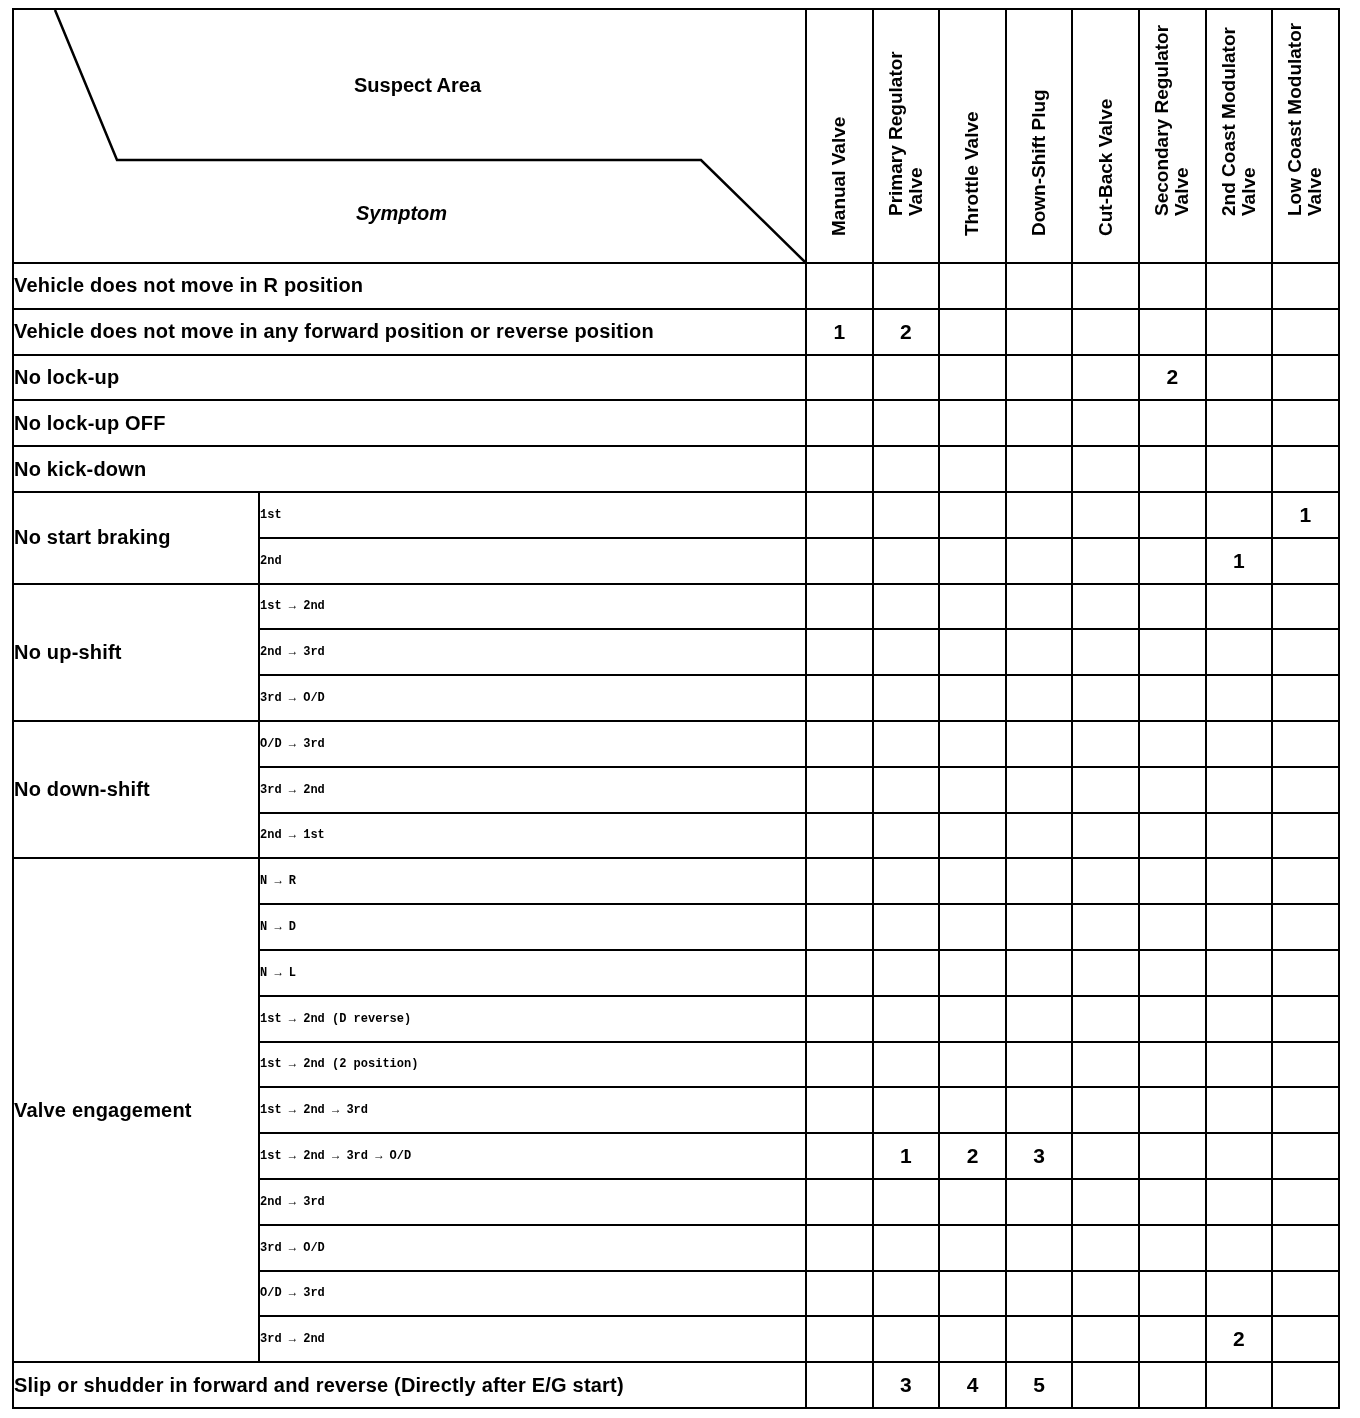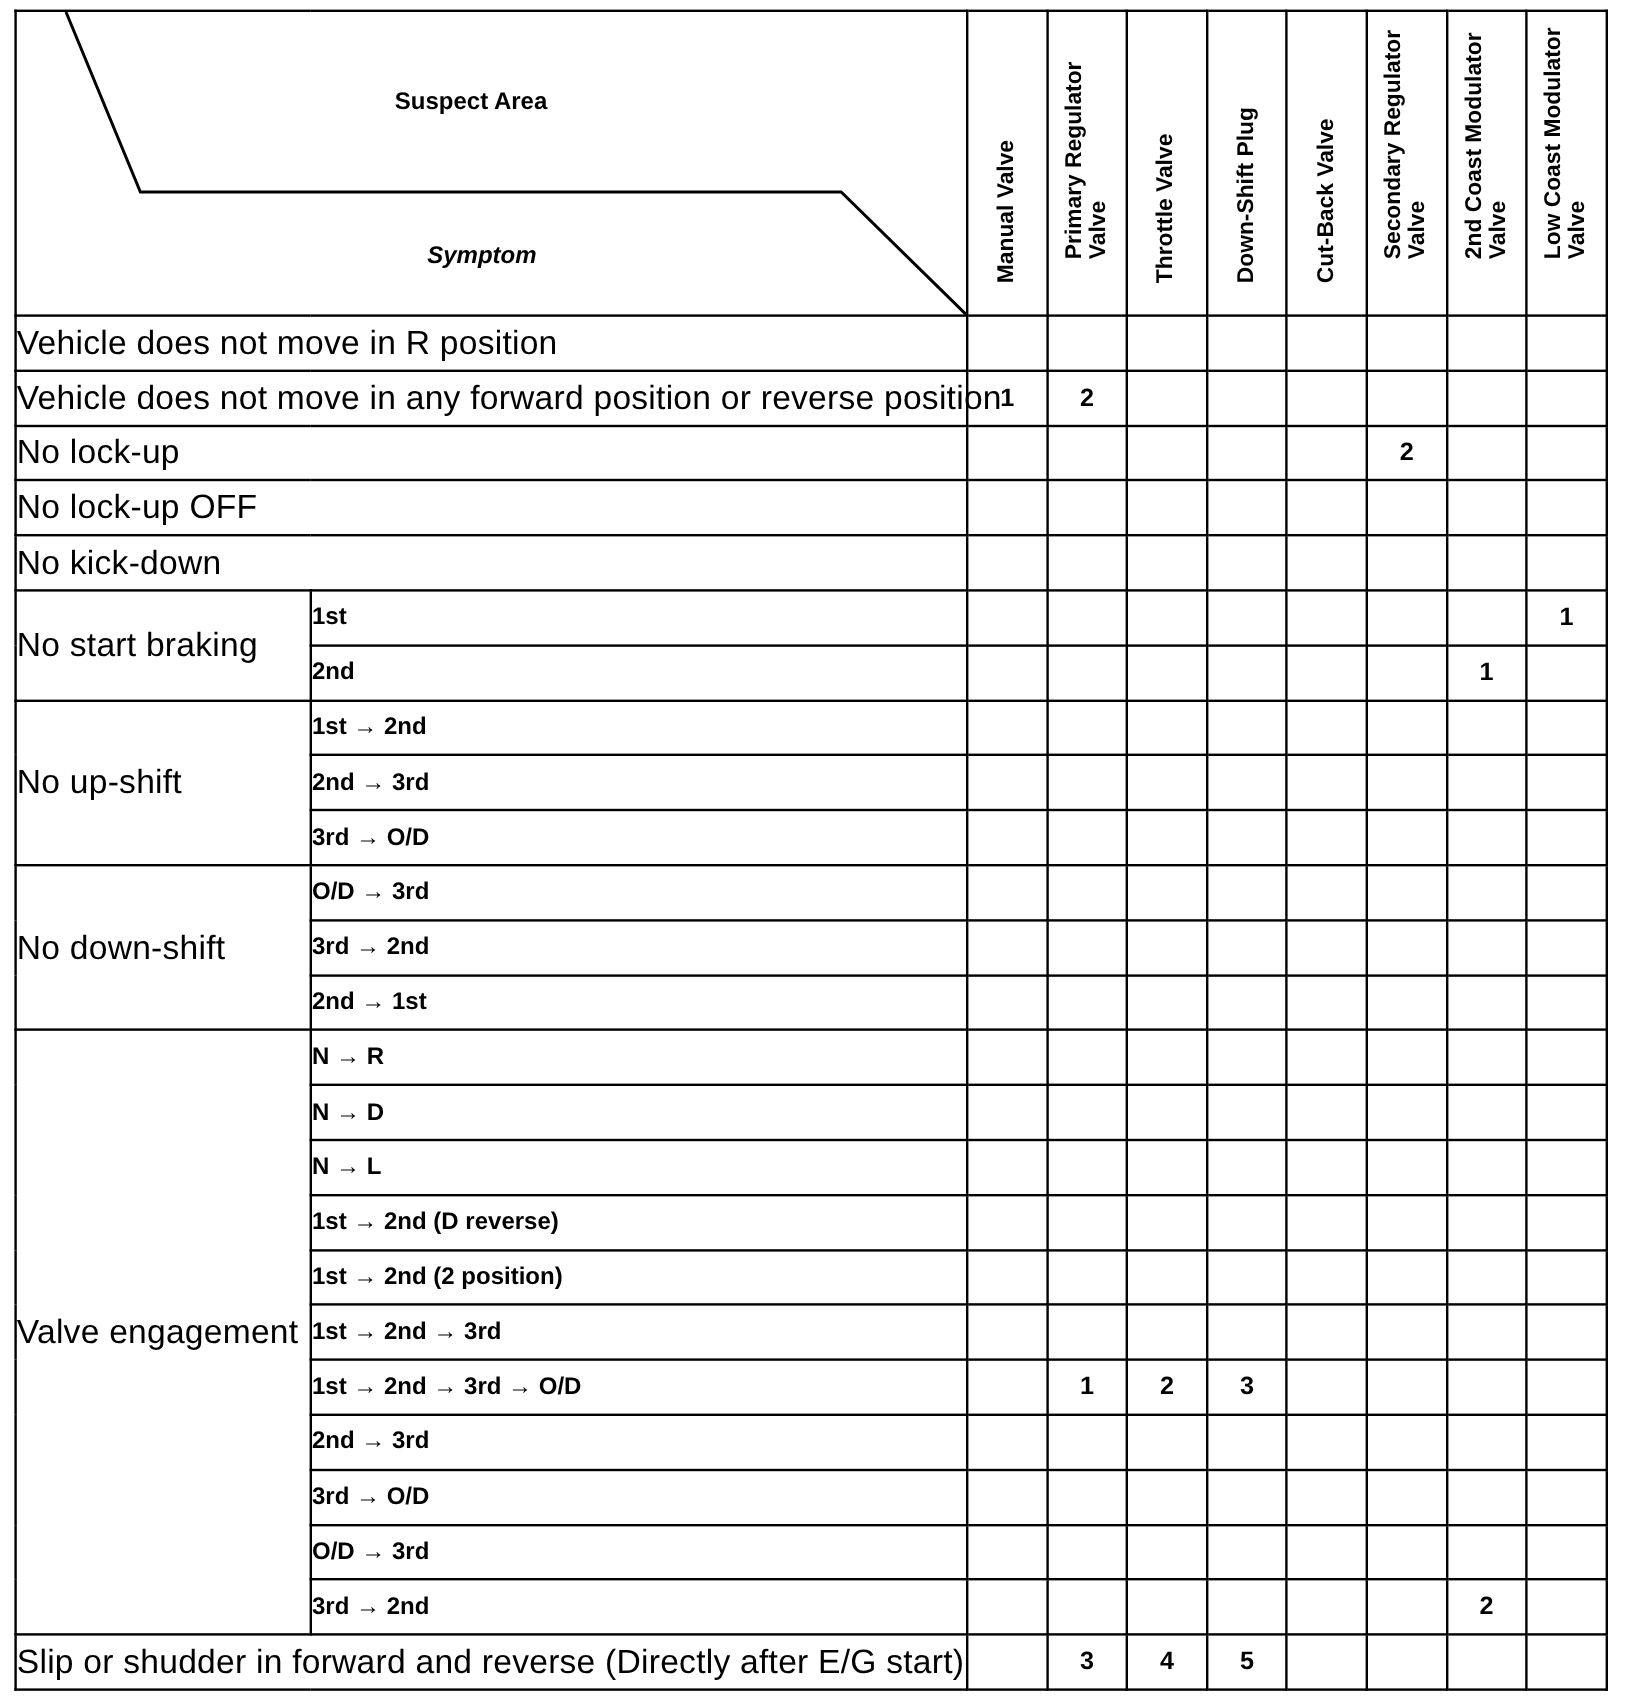--- a/index.html
+++ b/index.html
@@ -13,23 +13,23 @@
   col.c-sub { width: 547px; }
   col.c-val { width: 66.6px; }
   tr.hdr { height: 254px; }
   tr.row { height: 45.8px; }
   th.corner { position: relative; background: transparent; }
   th.vhead { position: relative; vertical-align: bottom; }
   .vwrap { position: absolute; left: 50%; bottom: 6px; transform-origin: 0 0;
            transform: rotate(-90deg) translateY(-50%); white-space: nowrap;
            font-weight: bold; font-size: 19px; line-height: 20px; text-align: left; }
   .vwrap span { display: block; }
-  td.lbl { font-weight: normal; font-size: 28px; padding-left: 14px; white-space: nowrap;
+  td.lbl { font-weight: bold; font-size: 20px; padding-left: 14px; white-space: nowrap;
            letter-spacing: 0.2px; margin-top: 35px; }
-  td.sub { font-weight: bold; font-size: 20px; padding-left: 14px; white-space: nowrap; }
+  td.sub { font-weight: bold; font-size: 12px; padding-left: 14px; white-space: nowrap; font-family: Liberation Mono, monospace; }
   td.val { text-align: center; font-weight: bold; font-size: 21px; }
   .corner-label { position: absolute; font-weight: bold; font-size: 20px; }
   svg.diag { position: absolute; left: 0; top: 0; pointer-events: none; }
 </style>
 </head>
 <body>
 
 <div id="sheet">
   <table class="grid">
     <colgroup>
@@ -40,21 +40,21 @@
         <col class="c-val">
         <col class="c-val">
       <col class="c-val">
         <col class="c-val">
         <col class="c-val">
         <col class="c-val">
     </colgroup>
     <thead>
       <tr class="hdr" id="hdr-row">
         <th class="corner" colspan="2">
-          <span class="corner-label" style="left:315px; top:64px;">Suspect Area</span>
+          <span class="corner-label" style="left:340px; top:64px;">Suspect Area</span>
           <span class="corner-label" style="left:342px; top:192px;font-style:italic;">Symptom</span>
         </th>
       <th class="vhead">
             <div class="vwrap">
               <span>Manual Valve</span>
             </div>
           </th>
           <th class="vhead">
             <div class="vwrap">
               <span>Primary Regulator</span>

